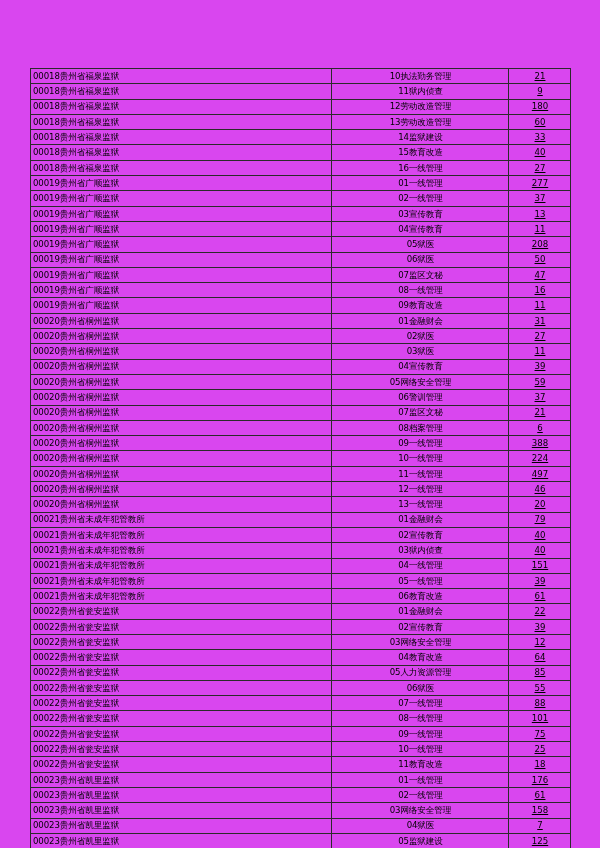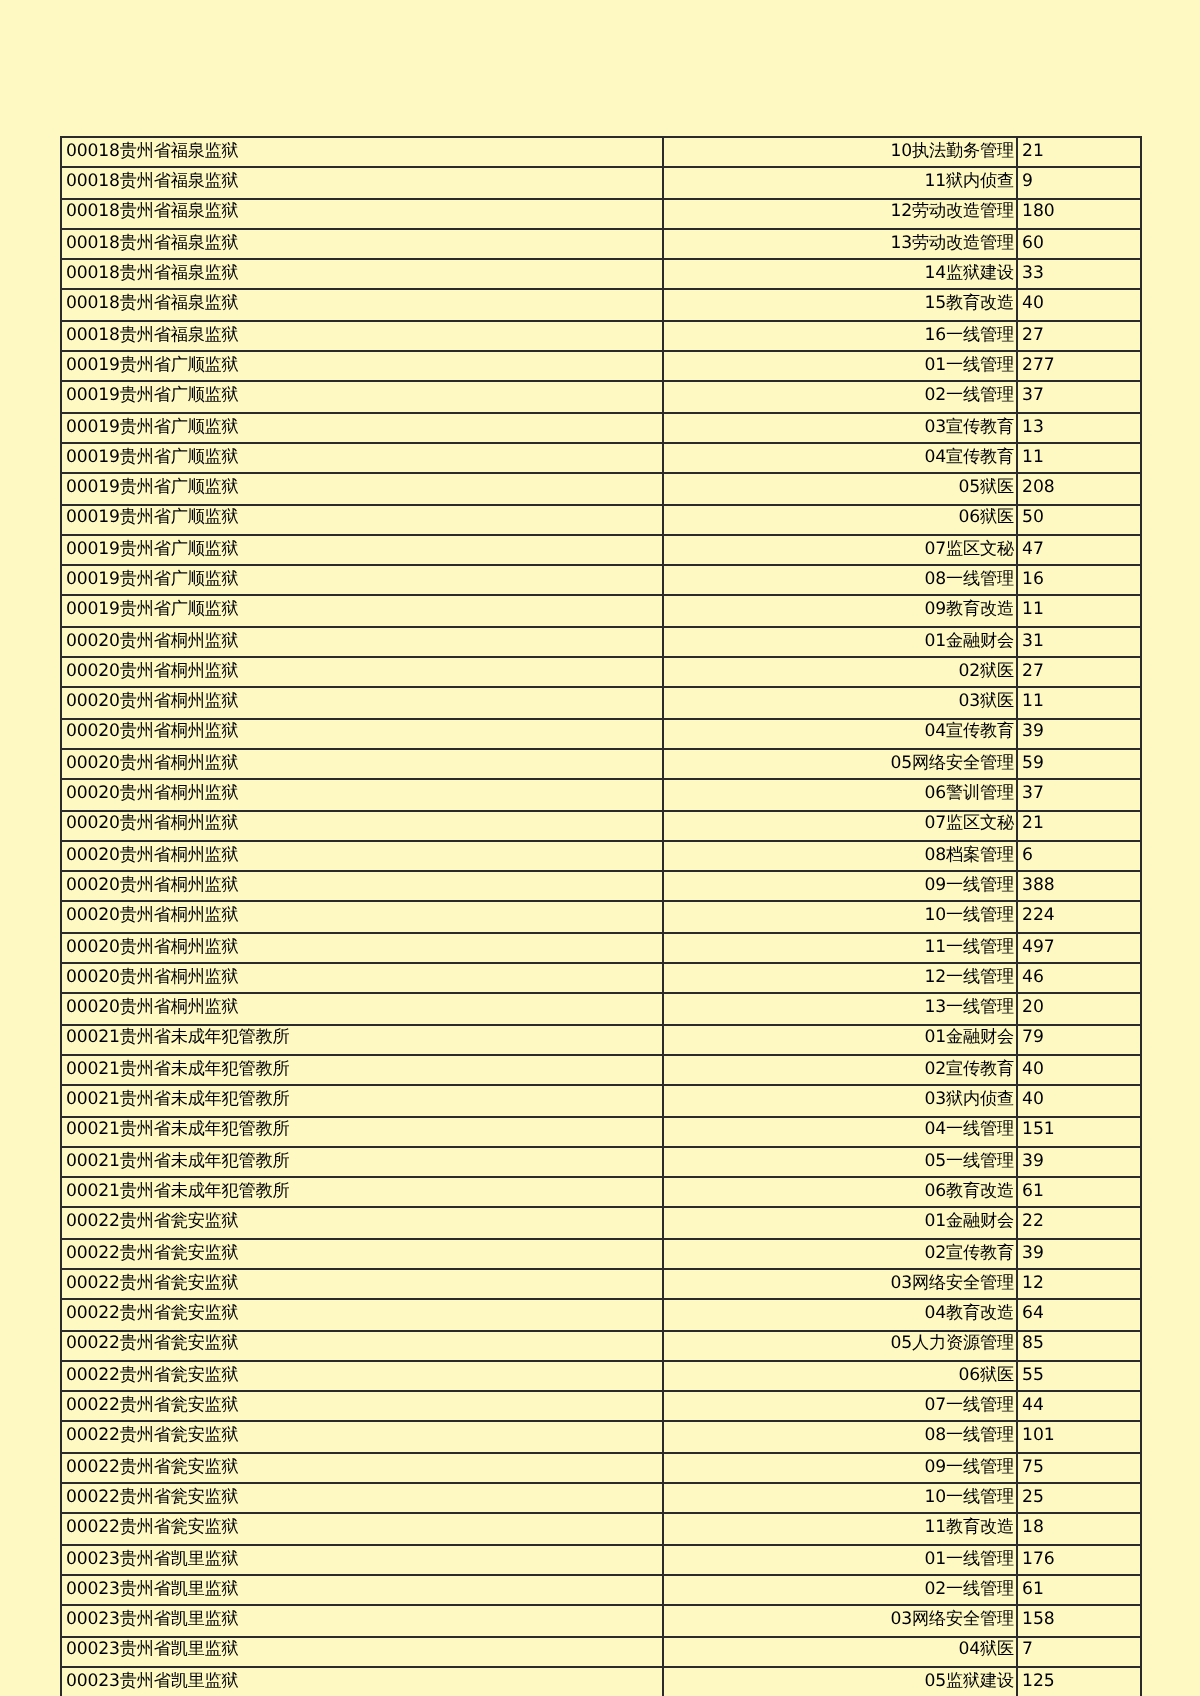--- a/index.html
+++ b/index.html
@@ -11,21 +11,21 @@
     width: 600px;
     height: 848px;
     font-family: "DejaVu Sans", "Liberation Sans", sans-serif;
     color: #000000;
     overflow: hidden;
   }
   .page {
     position: relative;
     width: 600px;
     height: 848px;
-    background: #fef9c3;
+    background: #d946ef;
     box-sizing: border-box;
   }
   .table-wrap {
     position: absolute;
     left: 30px;
     top: 68px;
     width: 540px;
   }
   table.data-table {
     border-collapse: collapse;
@@ -45,27 +45,28 @@
     white-space: nowrap;
     overflow: hidden;
     vertical-align: middle;
     font-family: "DejaVu Sans", "Liberation Sans", sans-serif;
   }
   td.cell-org {
     text-align: left;
     letter-spacing: -0.1px;
   }
   td.cell-post {
-    text-align: right;
+    text-align: center;
     letter-spacing: -0.1px;
   }
   td.cell-count {
-    text-align: left;
+    text-align: center;
     padding-right: 3px;
     letter-spacing: 0px;
+    text-decoration: underline;
   }
 </style>
 </head>
 <body>
 
 <div class="page">
   <div class="table-wrap">
     <table class="data-table">
       <colgroup>
         <col class="c-org">
@@ -274,21 +275,21 @@
             <td class="cell-count">85</td>
           </tr>
           <tr>
             <td class="cell-org">00022贵州省瓮安监狱</td>
             <td class="cell-post">06狱医</td>
             <td class="cell-count">55</td>
           </tr>
           <tr>
             <td class="cell-org">00022贵州省瓮安监狱</td>
             <td class="cell-post">07一线管理</td>
-            <td class="cell-count">44</td>
+            <td class="cell-count">88</td>
           </tr>
           <tr>
             <td class="cell-org">00022贵州省瓮安监狱</td>
             <td class="cell-post">08一线管理</td>
             <td class="cell-count">101</td>
           </tr>
           <tr>
             <td class="cell-org">00022贵州省瓮安监狱</td>
             <td class="cell-post">09一线管理</td>
             <td class="cell-count">75</td>

